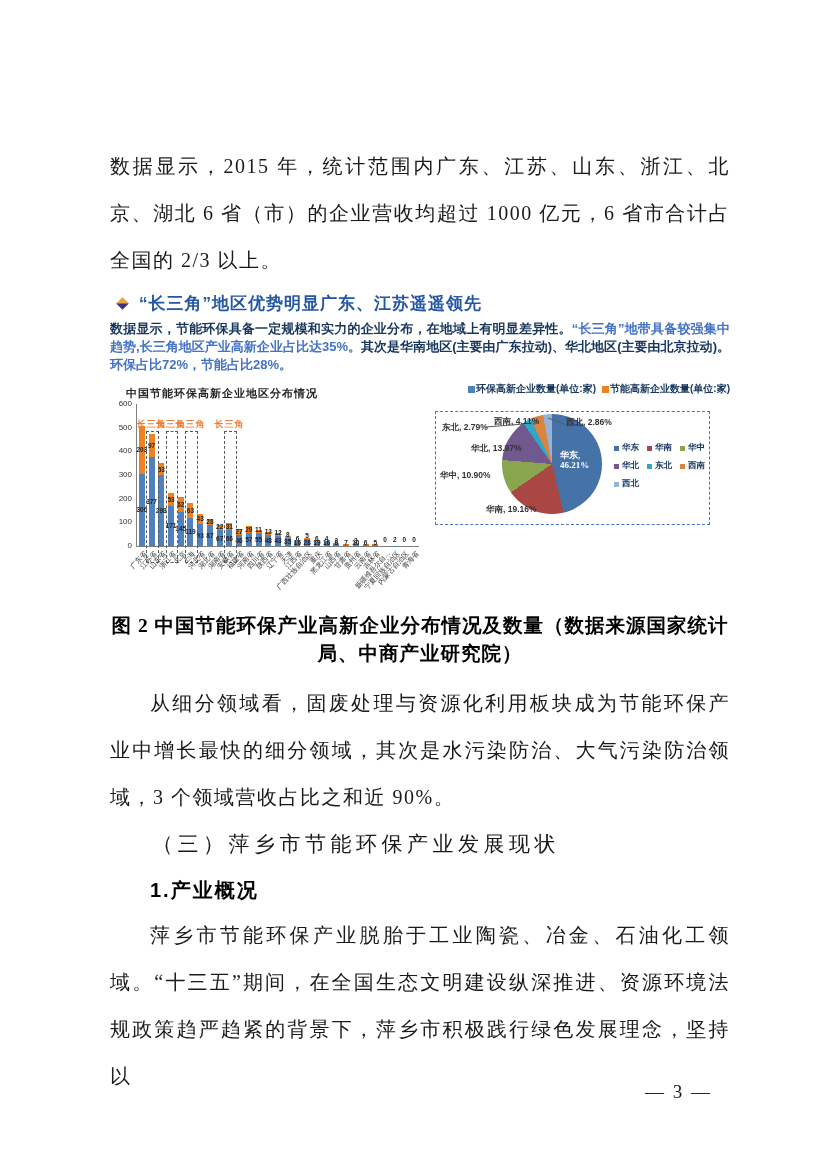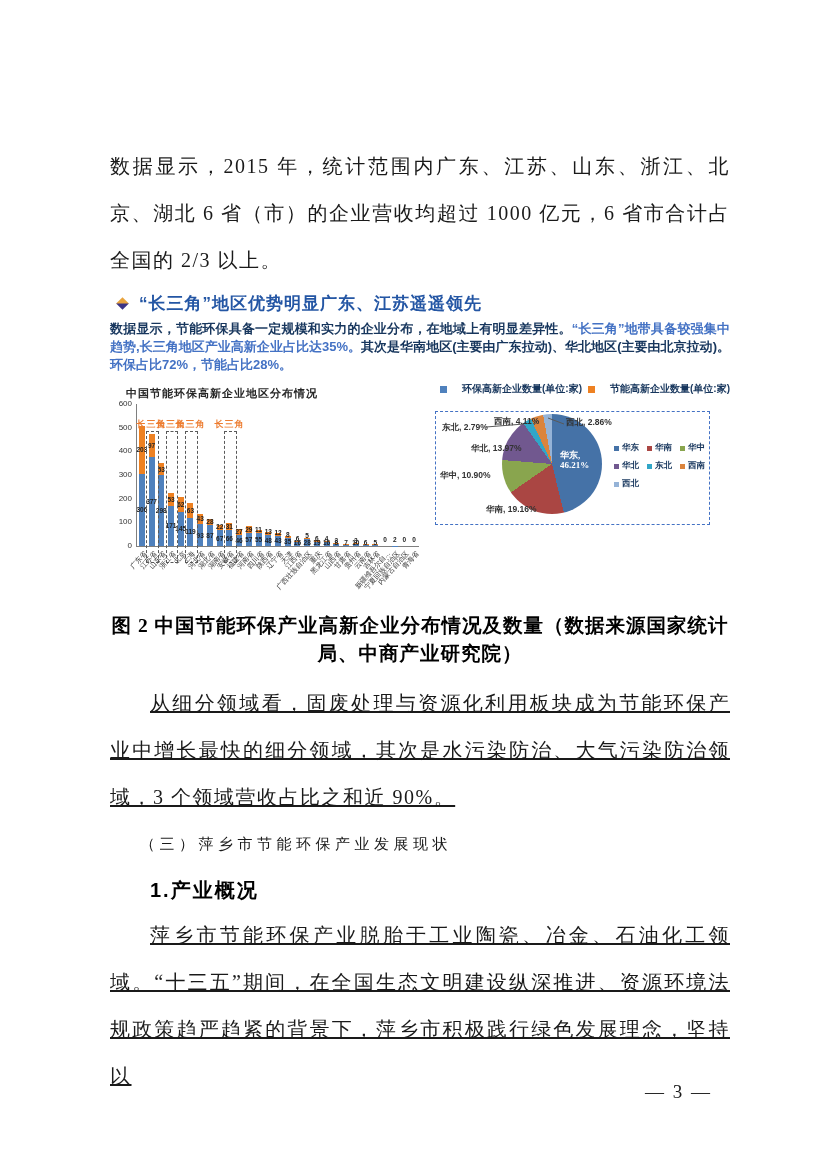--- a/index.html
+++ b/index.html
@@ -1,55 +1,55 @@
 <!DOCTYPE html>
 <html><head>
 <meta charset="utf-8">
 <style>
   html,body{margin:0;padding:0;}
   .page{width:826px;height:1169px;position:relative;background:#fff;overflow:hidden;
         font-family:"Liberation Serif","DejaVu Serif",serif;color:#1a1a1a;}
   .content{padding:143px 96px 0 110px;}
   .bodytext{font-size:20px;line-height:47px;text-align:justify;letter-spacing:1.5px;}
-  .indent{text-indent:2em;text-decoration:underline;}
+  .indent{text-indent:2em;}
   
   .figure{position:relative;margin-top:5px;font-family:"Liberation Sans","DejaVu Sans",sans-serif;}
   .fig-header{display:flex;align-items:center;gap:12px;padding-left:8px;height:28px;}
   .fig-bullet{width:9px;height:9px;transform:rotate(45deg);flex:0 0 auto;
       background:linear-gradient(135deg,#E8A33D 48%,#3B3486 52%);}
   .fig-header-text{font-size:17px;font-weight:bold;color:#2456A4;letter-spacing:1px;}
   .fig-intro{font-size:13px;font-weight:bold;line-height:18px;text-align:justify;margin-top:3px;}
   .seg-dark{color:#17365D;}
   .seg-light{color:#4472C4;}
   
   .charts{position:relative;height:226px;margin-top:4px;}
   .bar-title{position:absolute;left:16px;top:8px;font-size:11px;font-weight:bold;color:#262626;letter-spacing:1px;}
   .bar-legend{position:absolute;right:0;top:4px;display:flex;gap:6px;align-items:center;}
-  .legend-item{display:flex;align-items:center;gap:15px;font-size:10px;font-weight:bold;color:#17365D;}
+  .legend-item{display:flex;align-items:center;gap:1px;font-size:10px;font-weight:bold;color:#17365D;}
   .legend-swatch{width:7px;height:7px;display:inline-block;}
   #bar-plot{position:absolute;left:26px;top:26px;width:282px;height:142px;
       border-left:1px solid #7f7f7f;border-bottom:1px solid #7f7f7f;}
   .ytick{position:absolute;left:0;width:22px;text-align:right;font-size:8px;color:#333;}
   .bar-seg{position:absolute;}
   .bar-val{position:absolute;font-size:6.5px;font-weight:bold;color:#222;text-align:center;width:16px;line-height:7px;}
   .xlabel{position:absolute;width:58px;text-align:right;font-size:7px;color:#333;white-space:nowrap;
       transform:rotate(-48deg);transform-origin:right top;}
   .hl-box{position:absolute;border:1px dashed #595959;}
   .hl-label{position:absolute;font-size:9px;font-weight:bold;color:#ED7D31;text-align:center;letter-spacing:1px;white-space:nowrap;}
   #pie-area{position:absolute;left:325px;top:33px;width:273px;height:112px;border:1px dashed #4472C4;}
   #pie-circle{position:absolute;left:66px;top:2px;width:100px;height:100px;border-radius:50%;}
   .pie-label{position:absolute;font-size:8.5px;font-weight:bold;color:#333;white-space:nowrap;}
   .pie-label-inside{position:absolute;font-size:9px;font-weight:bold;color:#fff;width:48px;line-height:10px;}
   #pie-legend{position:absolute;left:178px;top:30px;width:104px;display:flex;flex-wrap:wrap;gap:6px 8px;}
   .pie-legend-item{display:flex;align-items:center;gap:3px;font-size:8.5px;font-weight:bold;color:#17365D;}
   .pie-legend-swatch{width:5px;height:5px;display:inline-block;}
   
   .caption{font-size:19.5px;font-weight:bold;text-align:center;line-height:28px;margin-top:8px;letter-spacing:1px;color:#000;}
   .para2{margin-top:12px;}
-  .heading3{font-size:15px;line-height:47px;letter-spacing:4.5px;text-indent:2em;}
+  .heading3{font-size:21px;line-height:47px;letter-spacing:4.5px;text-indent:2em;}
   .heading-num{font-family:"Liberation Sans","DejaVu Sans",sans-serif;font-size:20px;font-weight:bold;
       line-height:44px;letter-spacing:2px;text-indent:2em;color:#000;}
   .pagenum{position:absolute;right:114px;bottom:66px;font-size:19px;letter-spacing:2px;}
 </style>
 </head>
 <body>
 
 <div class="page">
   <div class="content">
 

